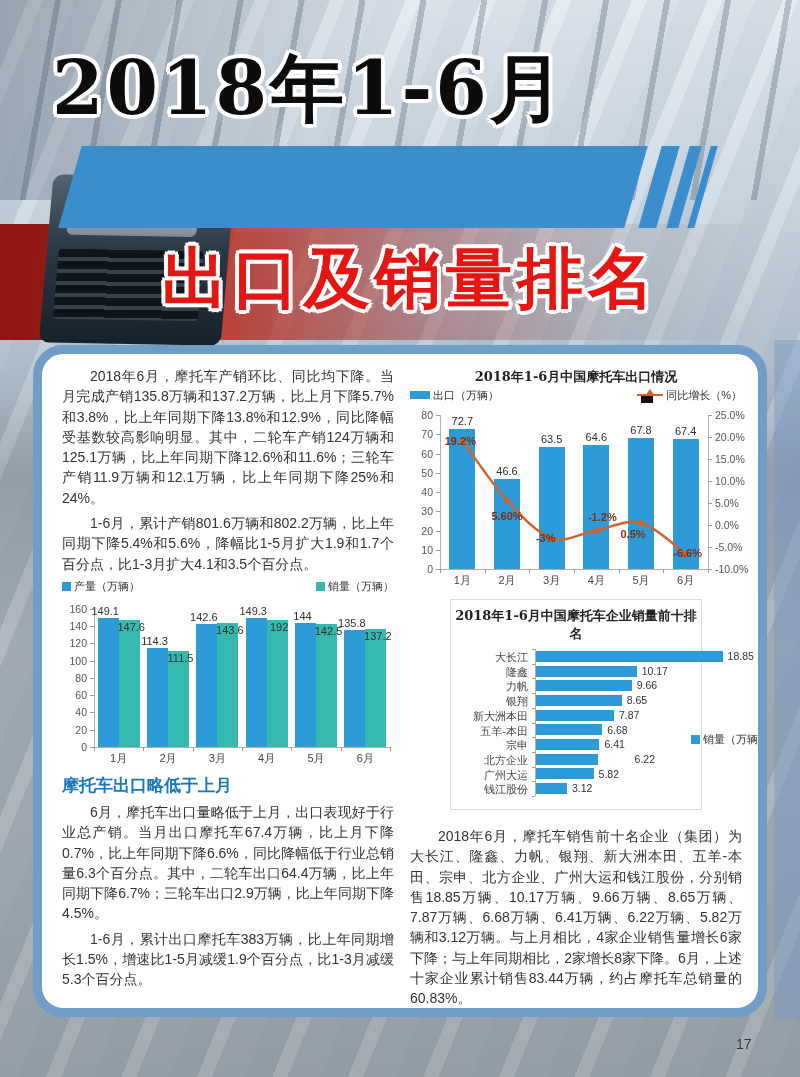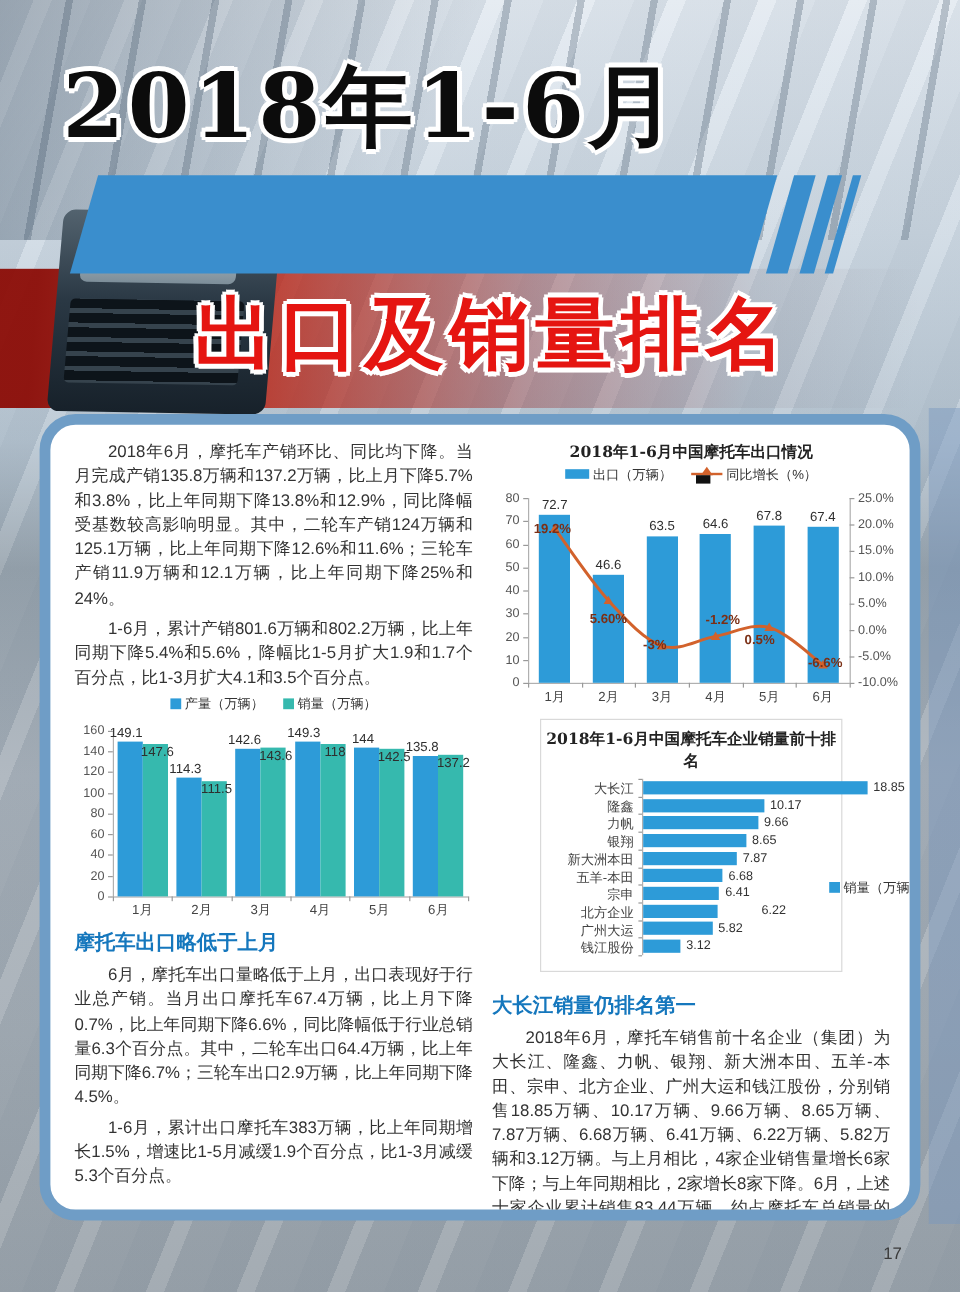--- a/index.html
+++ b/index.html
@@ -43,21 +43,21 @@
     background:#fff;border:9px solid #6f9dc6;border-radius:30px;padding:12px 16px 8px 20px;
     display:flex;gap:16px;overflow:hidden;}
   .col{flex:1;min-width:0;}
   .col-left{width:336px;}
   .col-right{width:340px;}
   .para{margin:0 0 5px;font-size:14px;line-height:1.45;text-align:justify;text-indent:2em;color:#333;}
   .sec-h{margin:9px 0 5px;font-size:17px;font-weight:bold;color:#1577bd;}
 
   .fig{margin-top:3px;}
   .fig-title{text-align:center;font-family:"DejaVu Serif",serif;font-weight:bold;font-size:13px;color:#222;margin:2px 0 1px;}
-  .legend-row{display:flex;justify-content:center;align-items:center;gap:16px;font-size:11px;color:#333;height:16px;}
+  .legend-row{display:flex;justify-content:space-between;align-items:center;gap:16px;font-size:11px;color:#333;height:16px;}
   .lgd-item{display:inline-flex;align-items:center;gap:3px;}
   .lgd-sq{display:inline-block;width:9px;height:9px;}
   .sq-blue{background:#2d9bd8;}
   .sq-teal{background:#36b9ae;}
   .lgd-line{position:relative;display:inline-block;width:26px;height:10px;}
   .lgd-line .ln{position:absolute;left:0;top:4px;width:26px;height:2px;background:#d2622c;}
   .lgd-line .tri{position:absolute;left:8px;top:-1px;width:0;height:0;border-left:5px solid transparent;border-right:5px solid transparent;border-bottom:7px solid #d2622c;}
   .lgd-line .blk{position:absolute;left:4px;top:6px;width:12px;height:7px;background:#111;}
   .chart-canvas{position:relative;}
   #chart1{width:332px;height:168px;margin-top:2px;}
@@ -157,21 +157,21 @@
             <div class="tick" style="left: 130.667px; top: 150px; width: 1px; height: 4px;"></div>
             <div class="bar" style="left: 134.333px; top: 27.0075px; width: 21px; height: 122.992px; background: rgb(45, 155, 216);"></div>
             <div class="bar" style="left: 155.333px; top: 26.145px; width: 21px; height: 123.855px; background: rgb(54, 185, 174);"></div>
             <div class="vlab" style="left: 119.833px; top: 14.0075px; width: 44px;">142.6</div>
             <div class="vlab" style="left: 145.833px; top: 27.145px; width: 44px;">143.6</div>
             <div class="xtl" style="left: 135.333px; top: 154px; width: 40px;">3月</div>
             <div class="tick" style="left: 180px; top: 150px; width: 1px; height: 4px;"></div>
             <div class="bar" style="left: 183.667px; top: 21.2287px; width: 21px; height: 128.771px; background: rgb(45, 155, 216);"></div>
             <div class="bar" style="left: 204.667px; top: 23.2125px; width: 21px; height: 126.787px; background: rgb(54, 185, 174);"></div>
             <div class="vlab" style="left: 169.167px; top: 8.22875px; width: 44px;">149.3</div>
-            <div class="vlab" style="left: 195.167px; top: 24.2125px; width: 44px;">118</div>
+            <div class="vlab" style="left: 195.167px; top: 24.2125px; width: 44px;">192</div>
             <div class="xtl" style="left: 184.667px; top: 154px; width: 40px;">4月</div>
             <div class="tick" style="left: 229.333px; top: 150px; width: 1px; height: 4px;"></div>
             <div class="bar" style="left: 233px; top: 25.8px; width: 21px; height: 124.2px; background: rgb(45, 155, 216);"></div>
             <div class="bar" style="left: 254px; top: 27.0938px; width: 21px; height: 122.906px; background: rgb(54, 185, 174);"></div>
             <div class="vlab" style="left: 218.5px; top: 12.8px; width: 44px;">144</div>
             <div class="vlab" style="left: 244.5px; top: 28.0938px; width: 44px;">142.5</div>
             <div class="xtl" style="left: 234px; top: 154px; width: 40px;">5月</div>
             <div class="tick" style="left: 278.667px; top: 150px; width: 1px; height: 4px;"></div>
             <div class="bar" style="left: 282.333px; top: 32.8725px; width: 21px; height: 117.127px; background: rgb(45, 155, 216);"></div>
             <div class="bar" style="left: 303.333px; top: 31.665px; width: 21px; height: 118.335px; background: rgb(54, 185, 174);"></div>
@@ -330,20 +330,19 @@
             <div class="hval" style="left: 147.578px; top: 106.9px; padding-left: 32px;">6.22</div>
             <div class="hlab" style="left: 0px; top: 121.6px; width: 73px;">广州大运</div>
             <div class="bar" style="left: 81px; top: 122.45px; width: 57.618px; height: 11px; background: rgb(45, 155, 216);"></div>
             <div class="hval" style="left: 143.618px; top: 121.6px;">5.82</div>
             <div class="hlab" style="left: 0px; top: 136.3px; width: 73px;">钱江股份</div>
             <div class="bar" style="left: 81px; top: 137.15px; width: 30.888px; height: 11px; background: rgb(45, 155, 216);"></div>
             <div class="hval" style="left: 116.888px; top: 136.3px;">3.12</div>
           </div>
       </figure>
 
-      <h3 class="sec-h">大长江销量仍排名第一</h3>
       <p class="para">2018年6月，摩托车销售前十名企业（集团）为大长江、隆鑫、力帆、银翔、新大洲本田、五羊-本田、宗申、北方企业、广州大运和钱江股份，分别销售18.85万辆、10.17万辆、9.66万辆、8.65万辆、7.87万辆、6.68万辆、6.41万辆、6.22万辆、5.82万辆和3.12万辆。与上月相比，4家企业销售量增长6家下降；与上年同期相比，2家增长8家下降。6月，上述十家企业累计销售83.44万辆，约占摩托车总销量的60.83%。</p>
     </div>
   </main>
 
   <div class="page-num">17</div>
 
 </div>
 
 </body></html>

